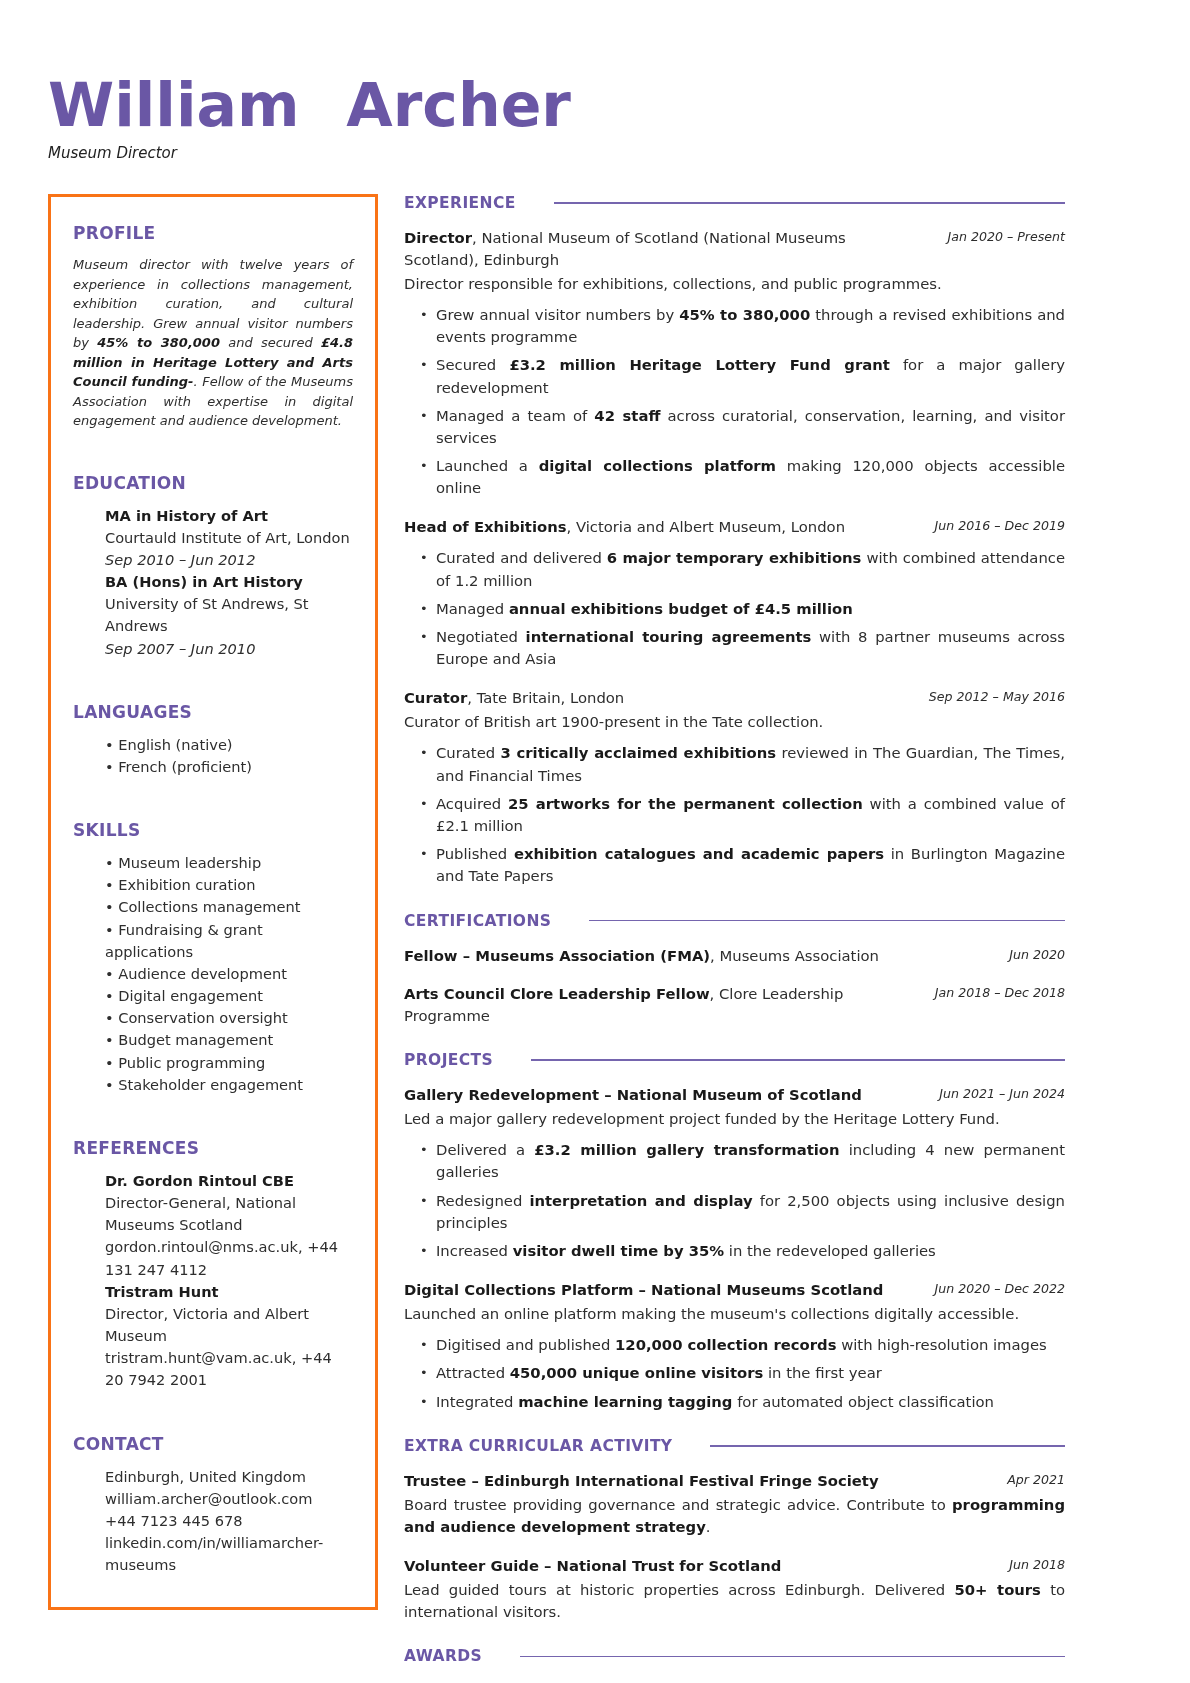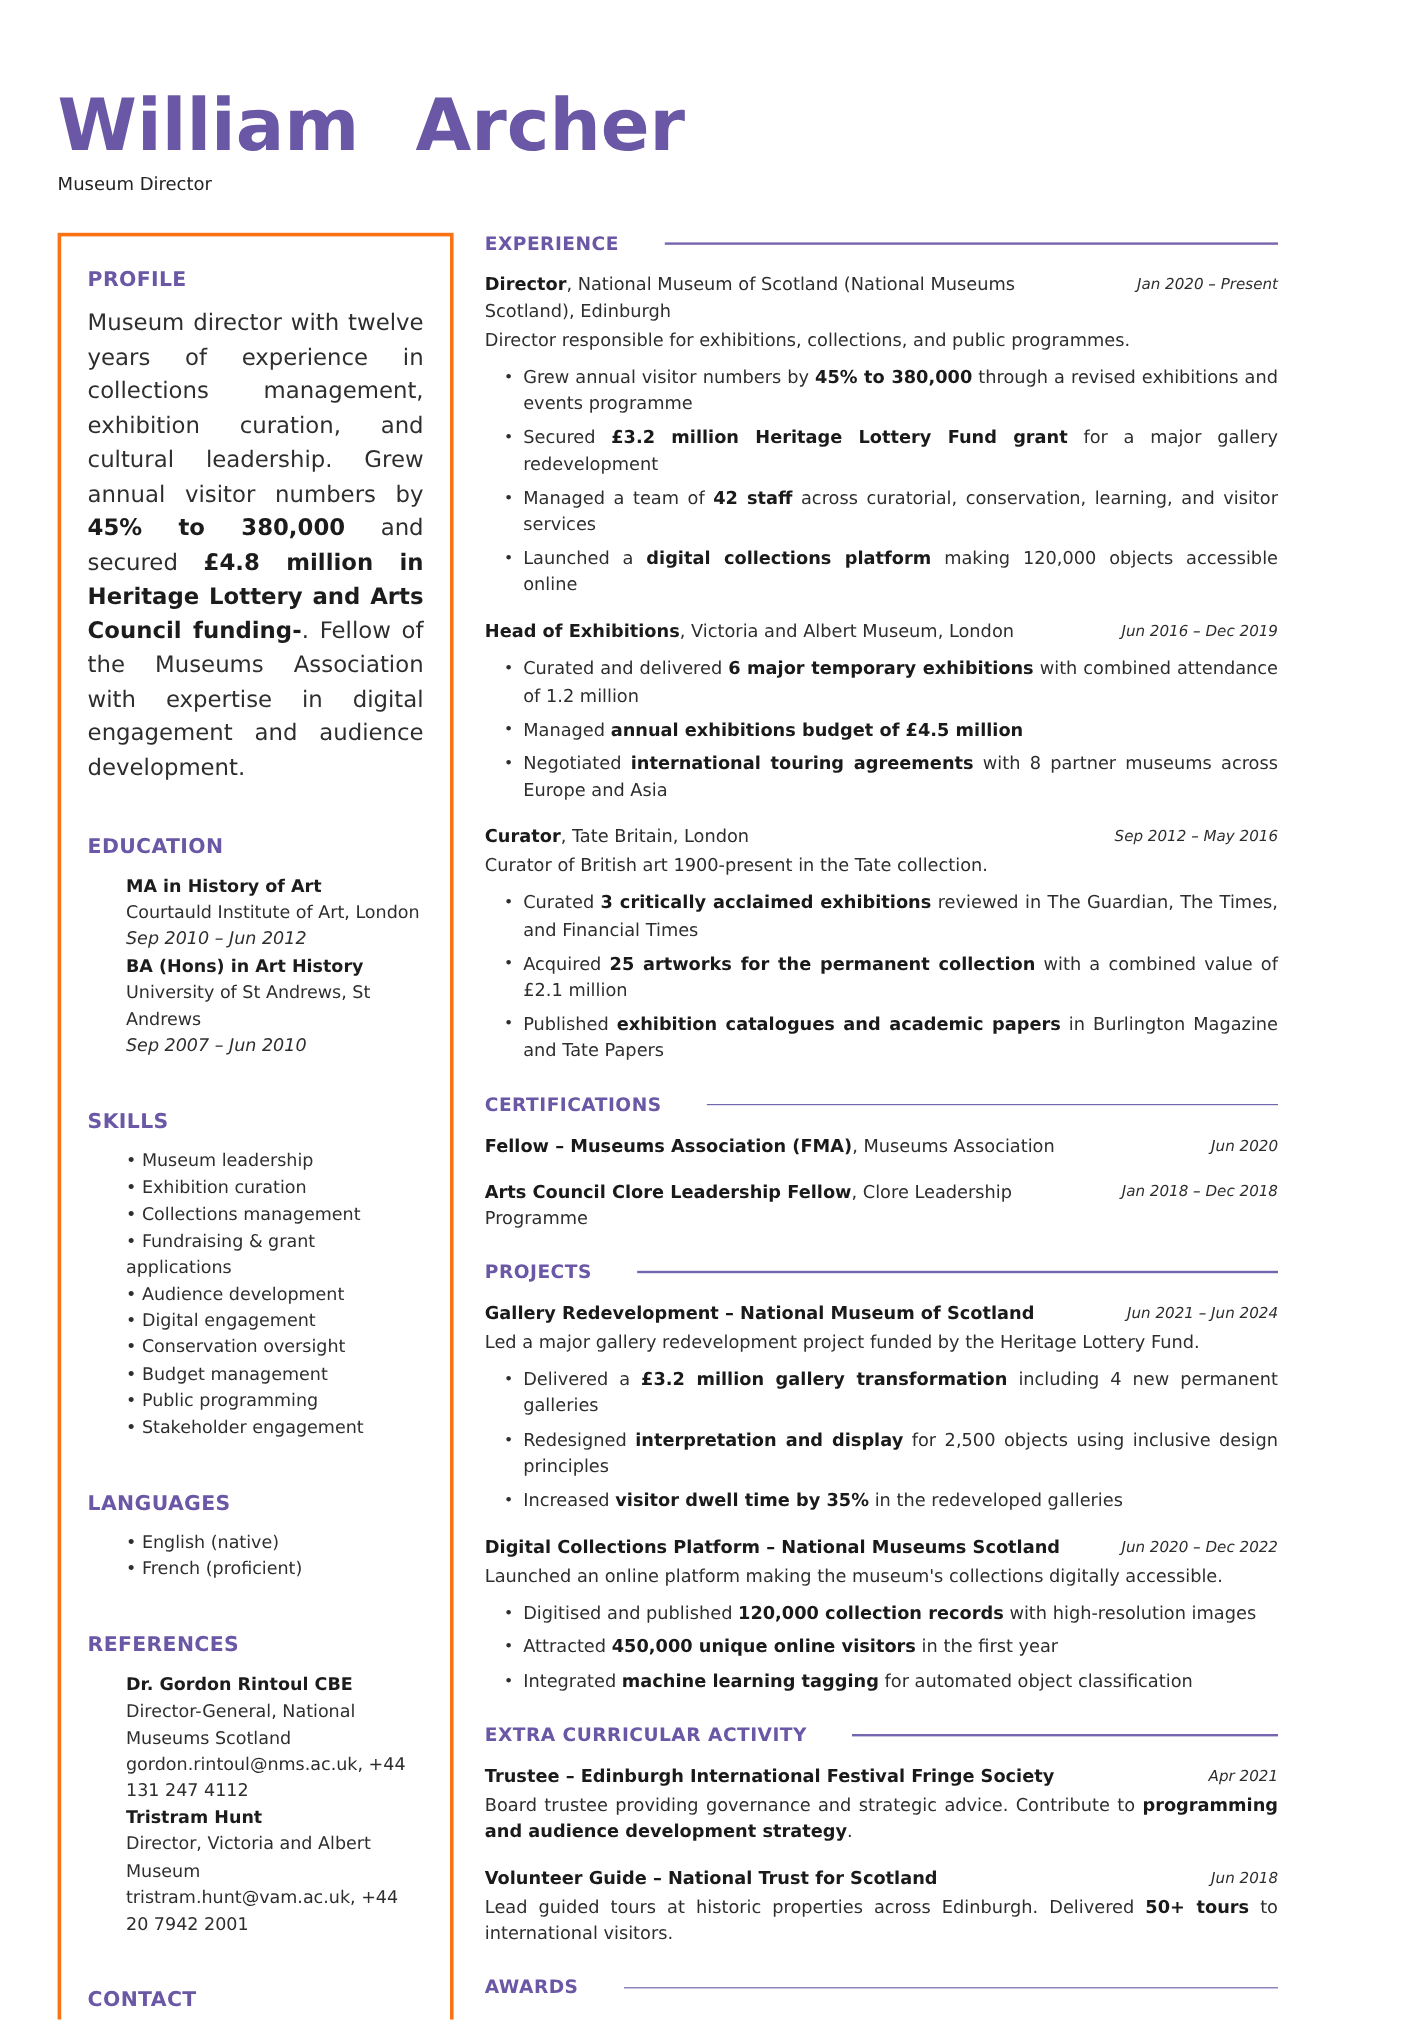--- a/index.html
+++ b/index.html
@@ -8,40 +8,40 @@
     font-family:"DejaVu Sans","Liberation Sans",sans-serif;
     color:#2b2b2b;
     padding:0 0 0 48px;
   }
   
   .header { padding-top:72px; }
   .name {
     font-size:60px; font-weight:bold; color:#6a57a5;
     letter-spacing:0px; word-spacing:26px; line-height:1.1;
   }
-  .job-title { font-size:15px; color:#222; margin-top:6px; }
+  .job-title { font-size:15px; color:#222; margin-top:6px;font-style:italic; }
 
   
   .columns { display:flex; margin-top:32px; }
   .sidebar {
     width:330px; flex:0 0 330px;
     border:3px solid #f97316;
     padding:26px 22px 30px 22px;
     align-self:flex-start;
   }
   .main { flex:1; margin-left:26px; padding-right:125px; }
 
   
   .sb-section { margin-bottom:42px; }
   .sb-section:last-child { margin-bottom:0; }
   .sb-heading {
     color:#6a57a5; font-weight:bold; font-size:17px;
     letter-spacing:.3px; margin-bottom:12px;
   }
-  .sb-par { font-size:19px; line-height:1.5; text-align:justify; color:#2e2e2e; }
+  .sb-par { font-size:13px; line-height:1.5; text-align:justify; color:#2e2e2e;font-style:italic; }
   .sb-par b { color:#1c1c1c; }
   .sb-line { font-size:14.6px; line-height:1.52; color:#2e2e2e;margin-left:32px; }
   .sb-line.bold { font-weight:bold; color:#1c1c1c; }
   .sb-line.italic { font-style:italic; }
 
   
   .m-section { margin-top:24px; }
   .m-section:first-child { margin-top:0; }
   .m-heading-row { display:flex; align-items:center; margin-bottom:15px; }
   .m-heading {
@@ -84,40 +84,40 @@
         <div class="sb-par"><span>Museum director with twelve years of experience in collections management, exhibition curation, and cultural leadership. Grew annual visitor numbers by </span><b>45% to 380,000</b><span> and secured </span><b>£4.8 million in Heritage Lottery and Arts Council funding-</b><span>. Fellow of the Museums Association with expertise in digital engagement and audience development.</span></div>
       </div>
       <div class="sb-section">
         <div class="sb-heading">EDUCATION</div>
         <div class="sb-line bold">MA in History of Art</div>
         <div class="sb-line">Courtauld Institute of Art, London</div>
         <div class="sb-line italic">Sep 2010 – Jun 2012</div>
         <div class="sb-line bold">BA (Hons) in Art History</div>
         <div class="sb-line">University of St Andrews, St Andrews</div>
         <div class="sb-line italic">Sep 2007 – Jun 2010</div>
+      </div>
+      <div class="sb-section">
+        <div class="sb-heading">LANGUAGES</div>
+        <div class="sb-line">• English (native)</div>
+        <div class="sb-line">• French (proficient)</div>
       </div>
       <div class="sb-section">
         <div class="sb-heading">SKILLS</div>
         <div class="sb-line">• Museum leadership</div>
         <div class="sb-line">• Exhibition curation</div>
         <div class="sb-line">• Collections management</div>
         <div class="sb-line">• Fundraising &amp; grant applications</div>
         <div class="sb-line">• Audience development</div>
         <div class="sb-line">• Digital engagement</div>
         <div class="sb-line">• Conservation oversight</div>
         <div class="sb-line">• Budget management</div>
         <div class="sb-line">• Public programming</div>
         <div class="sb-line">• Stakeholder engagement</div>
       </div>
       <div class="sb-section">
-        <div class="sb-heading">LANGUAGES</div>
-        <div class="sb-line">• English (native)</div>
-        <div class="sb-line">• French (proficient)</div>
-      </div>
-      <div class="sb-section">
         <div class="sb-heading">REFERENCES</div>
         <div class="sb-line bold">Dr. Gordon Rintoul CBE</div>
         <div class="sb-line">Director-General, National Museums Scotland</div>
         <div class="sb-line">gordon.rintoul@nms.ac.uk, +44 131 247 4112</div>
         <div class="sb-line bold">Tristram Hunt</div>
         <div class="sb-line">Director, Victoria and Albert Museum</div>
         <div class="sb-line">tristram.hunt@vam.ac.uk, +44 20 7942 2001</div>
       </div>
       <div class="sb-section">
         <div class="sb-heading">CONTACT</div>

